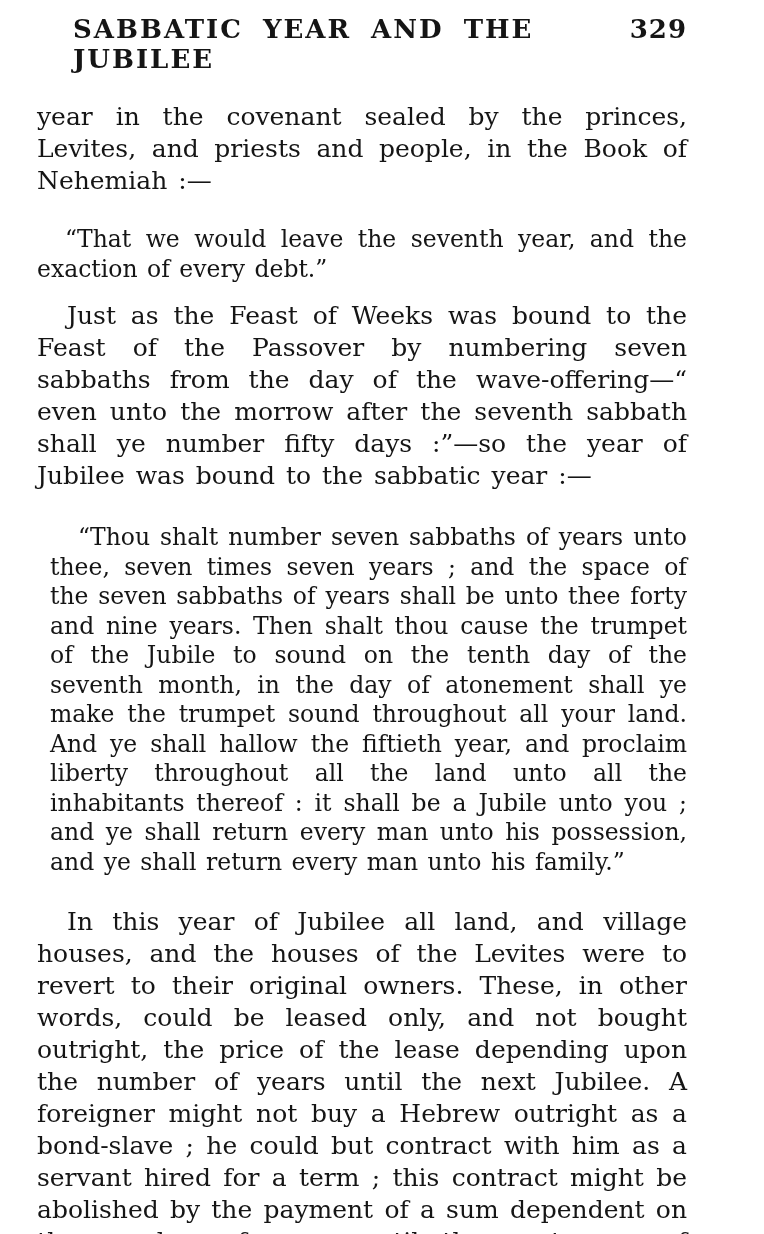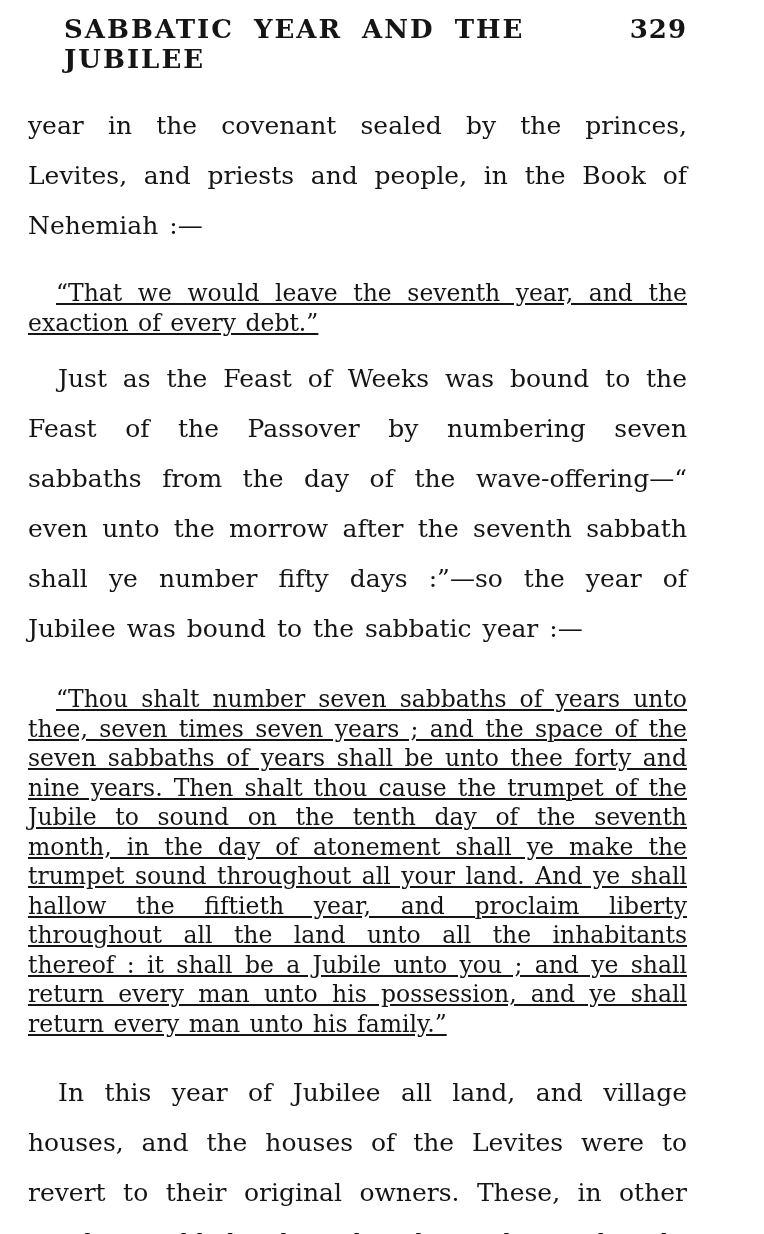--- a/index.html
+++ b/index.html
@@ -8,21 +8,21 @@
     background: #ffffff;
   }
   .page {
     position: relative;
     width: 720px;
     height: 1234px;
     box-sizing: border-box;
     background: #ffffff;
     color: #151515;
     font-family: "DejaVu Serif", "Liberation Serif", serif;
-    padding: 14px 33px 0 28px;
+    padding: 14px 33px 0 37px;
     overflow: hidden;
   }
   .running-head {
     display: flex;
     justify-content: space-between;
     align-items: baseline;
     font-size: 26px;
     font-weight: bold;
     letter-spacing: 2px;
     margin: 0 0 0 36px;
@@ -33,35 +33,34 @@
   .running-head .folio {
     letter-spacing: 1px;
     text-align: right;
   }
   p {
     margin: 0;
     text-align: justify;
   }
   .body-par {
     font-size: 25px;
-    line-height: 50px;
+    line-height: 32px;
     word-spacing: 3px;
   }
   .indent { text-indent: 30px; }
   .quote-par {
     font-size: 23.5px;
     line-height: 30px;
     word-spacing: 2px;
     text-indent: 28px;
-    text-decoration: underline;
   }
   .mt-p1 { margin-top: 27px; }
   .mt-q1 { margin-top: 27px; }
   .mt-p2 { margin-top: 16px; }
-  .mt-q2 { margin-top: 31px; line-height: 29.5px; }
+  .mt-q2 { margin-top: 31px; line-height: 29.5px; margin-left: 13px; }
   .mt-p3 { margin-top: 29px; }
 </style>
 </head>
 <body>
 
 <div class="page">
 
   <div class="running-head">
     <span class="title">SABBATIC YEAR AND THE JUBILEE</span>
     <span class="folio">329</span>

